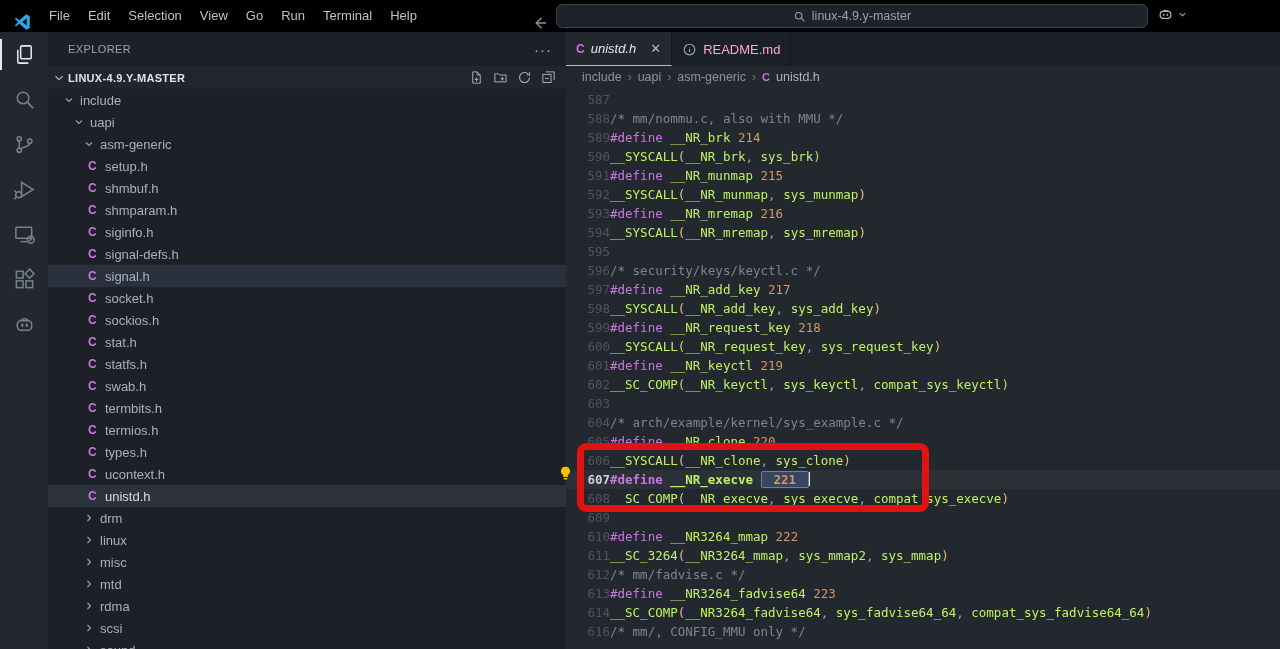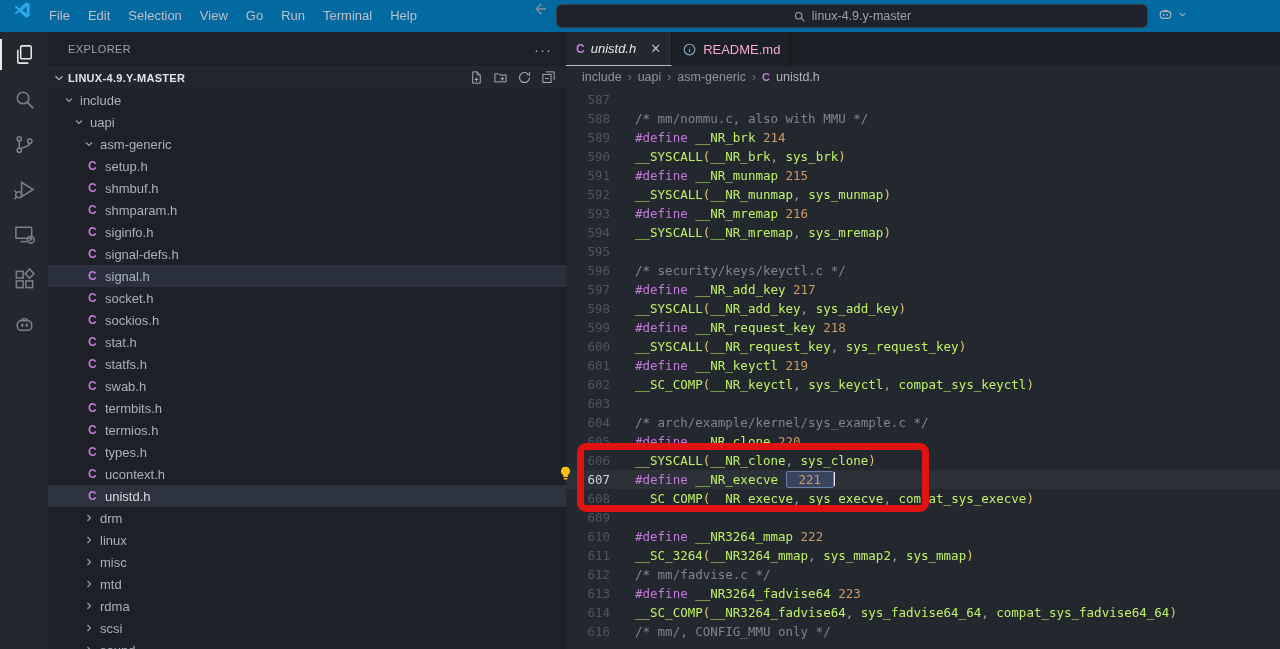--- a/index.html
+++ b/index.html
@@ -2,21 +2,21 @@
 <html><head>
 <meta charset="utf-8">
 <style>
   * { margin:0; padding:0; box-sizing:border-box; }
   html,body { width:1280px; height:649px; overflow:hidden; background:#23272e;
               font-family:"Liberation Sans", sans-serif; }
   svg { display:block; }
 
   
   .titlebar { position:absolute; left:0; top:0; width:1280px; height:32px;
-              background:#0369a1; display:flex; align-items:flex-start; z-index:5; }
+              background:#000000; display:flex; align-items:flex-end; z-index:5; }
   .logo { width:20px; height:20px; margin:0 8px 0 12px; }
   .menu-item { color:#bcc0c8; font-size:13px; padding:0 9px; line-height:32px; cursor:default; }
   .nav-arrows { display:flex; gap:10px; margin-left:105px; color:#8a909b; }
   .nav-arrow { width:18px; height:18px; color:#8a909b; }
   .searchbox { position:absolute; left:556px; top:4px; width:592px; height:24px;
                background:#1e232b; border:1px solid #3b414d; border-radius:6px;
                display:flex; align-items:center; justify-content:center; gap:6px;
                color:#9ba1ac; font-size:12.5px; }
   .copilot-wrap { position:absolute; left:1157px; top:6px; display:flex; align-items:center; gap:3px; color:#aab0ba; }
 
@@ -62,24 +62,24 @@
   .tab .info-ic { width:15px; height:15px; color:#84a9c6; }
   .breadcrumb { height:22px; display:flex; align-items:center; padding-left:16px;
                 font-size:12.5px; color:#8c93a0; gap:6px; }
   .bc-sep { color:#6f7683; font-size:12px; }
   .bc-c { color:#c678dd; font-weight:bold; font-size:11px; }
   .bc-last { color:#aeb4bf; }
 
   .code { position:relative; padding-top:2px;
           font-family:"DejaVu Sans Mono","Liberation Mono",monospace; font-size:12.5px; }
   .cline { height:19px; line-height:19px; display:flex; white-space:pre; }
-  .cline.cur { background:rgba(255,255,255,.045); }
+  .cline.cur { background:rgba(255,255,255,.045);font-weight:bold; }
   .lnum { width:44px; text-align:right; color:#4d5565; flex:none; }
   .cline.cur .lnum { color:#cdd2da; }
-  .ctext { margin-left:25px; }
+  .ctext { }
   .tok-k { color:#c678dd; }
   .tok-i { color:#bef264; }
   .tok-n { color:#d19a66; }
   .tok-p { color:#e5c07b; }
   .tok-o { color:#9aa1ad; }
   .tok-c { color:#7d8591; }
   .tok-sel { color:#d19a66; background:rgba(86,124,196,.28); border:1px solid #6d7ea6;
              border-radius:2px; padding:0 12px; }
   .caret { display:inline-block; width:0; height:14px; border-right:1.5px solid #e8ebf0;
            vertical-align:-2px; }

